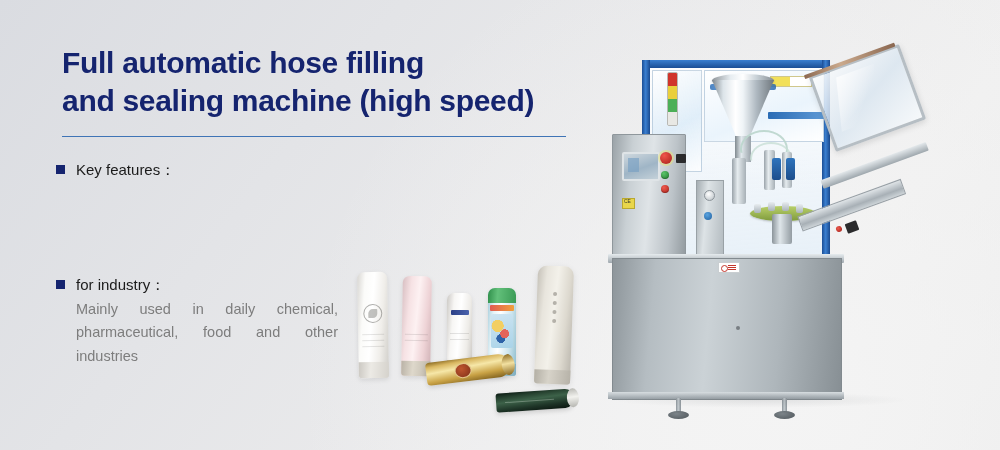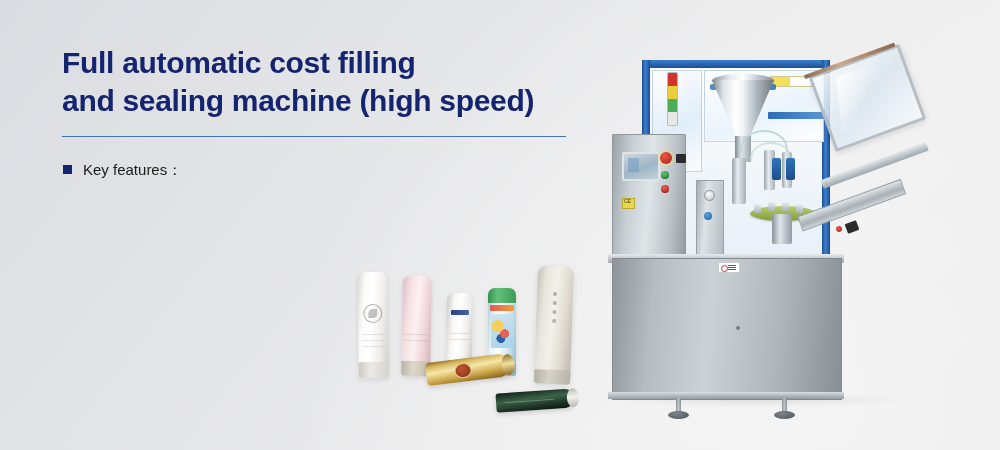--- a/index.html
+++ b/index.html
@@ -46,21 +46,21 @@
     position: absolute;
     left: 62px;
     top: 136px;
     width: 504px;
     height: 1px;
     background: #3f74b6;
   }
 
   .feature-block {
     position: absolute;
-    left: 63px;
+    left: 56px;
     width: 520px;
   }
   .feature-block.first { top: 162px; }
   .feature-block.second { top: 277px; width: 300px; }
 
   .feat-head {
     display: flex;
     align-items: baseline;
     gap: 11px;
   }
@@ -561,33 +561,40 @@
     width: 300px; height: 16px;
     background: radial-gradient(ellipse at 50% 50%, rgba(90,95,100,0.13), rgba(90,95,100,0) 70%);
   }
 </style>
 </head>
 <body>
 
 <div class="banner">
 
   <div class="text-col">
-    <h1 class="title">Full automatic cost filling
+    <h1 class="title">Full automatic hose filling
 and sealing machine (high speed)</h1>
   </div>
 
   <div class="divider"></div>
 
   <div class="feature-block first">
     <div class="feat-head">
       <span class="bullet"></span>
       <span class="feat-title">Key features：</span>
     </div>
   </div>
 
+  <div class="feature-block second">
+    <div class="feat-head">
+      <span class="bullet"></span>
+      <span class="feat-title">for industry：</span>
+    </div>
+    <p class="feat-body narrow">Mainly used in daily chemical, pharmaceutical, food and other industries</p>
+  </div>
 
   <div class="tubes">
     <div class="tube t1">
       <div class="emblem"></div>
       <div class="seam" style="top:62px;"></div>
       <div class="seam" style="top:68px;"></div>
       <div class="seam" style="top:74px;"></div>
       <div class="cap"></div>
     </div>
 

